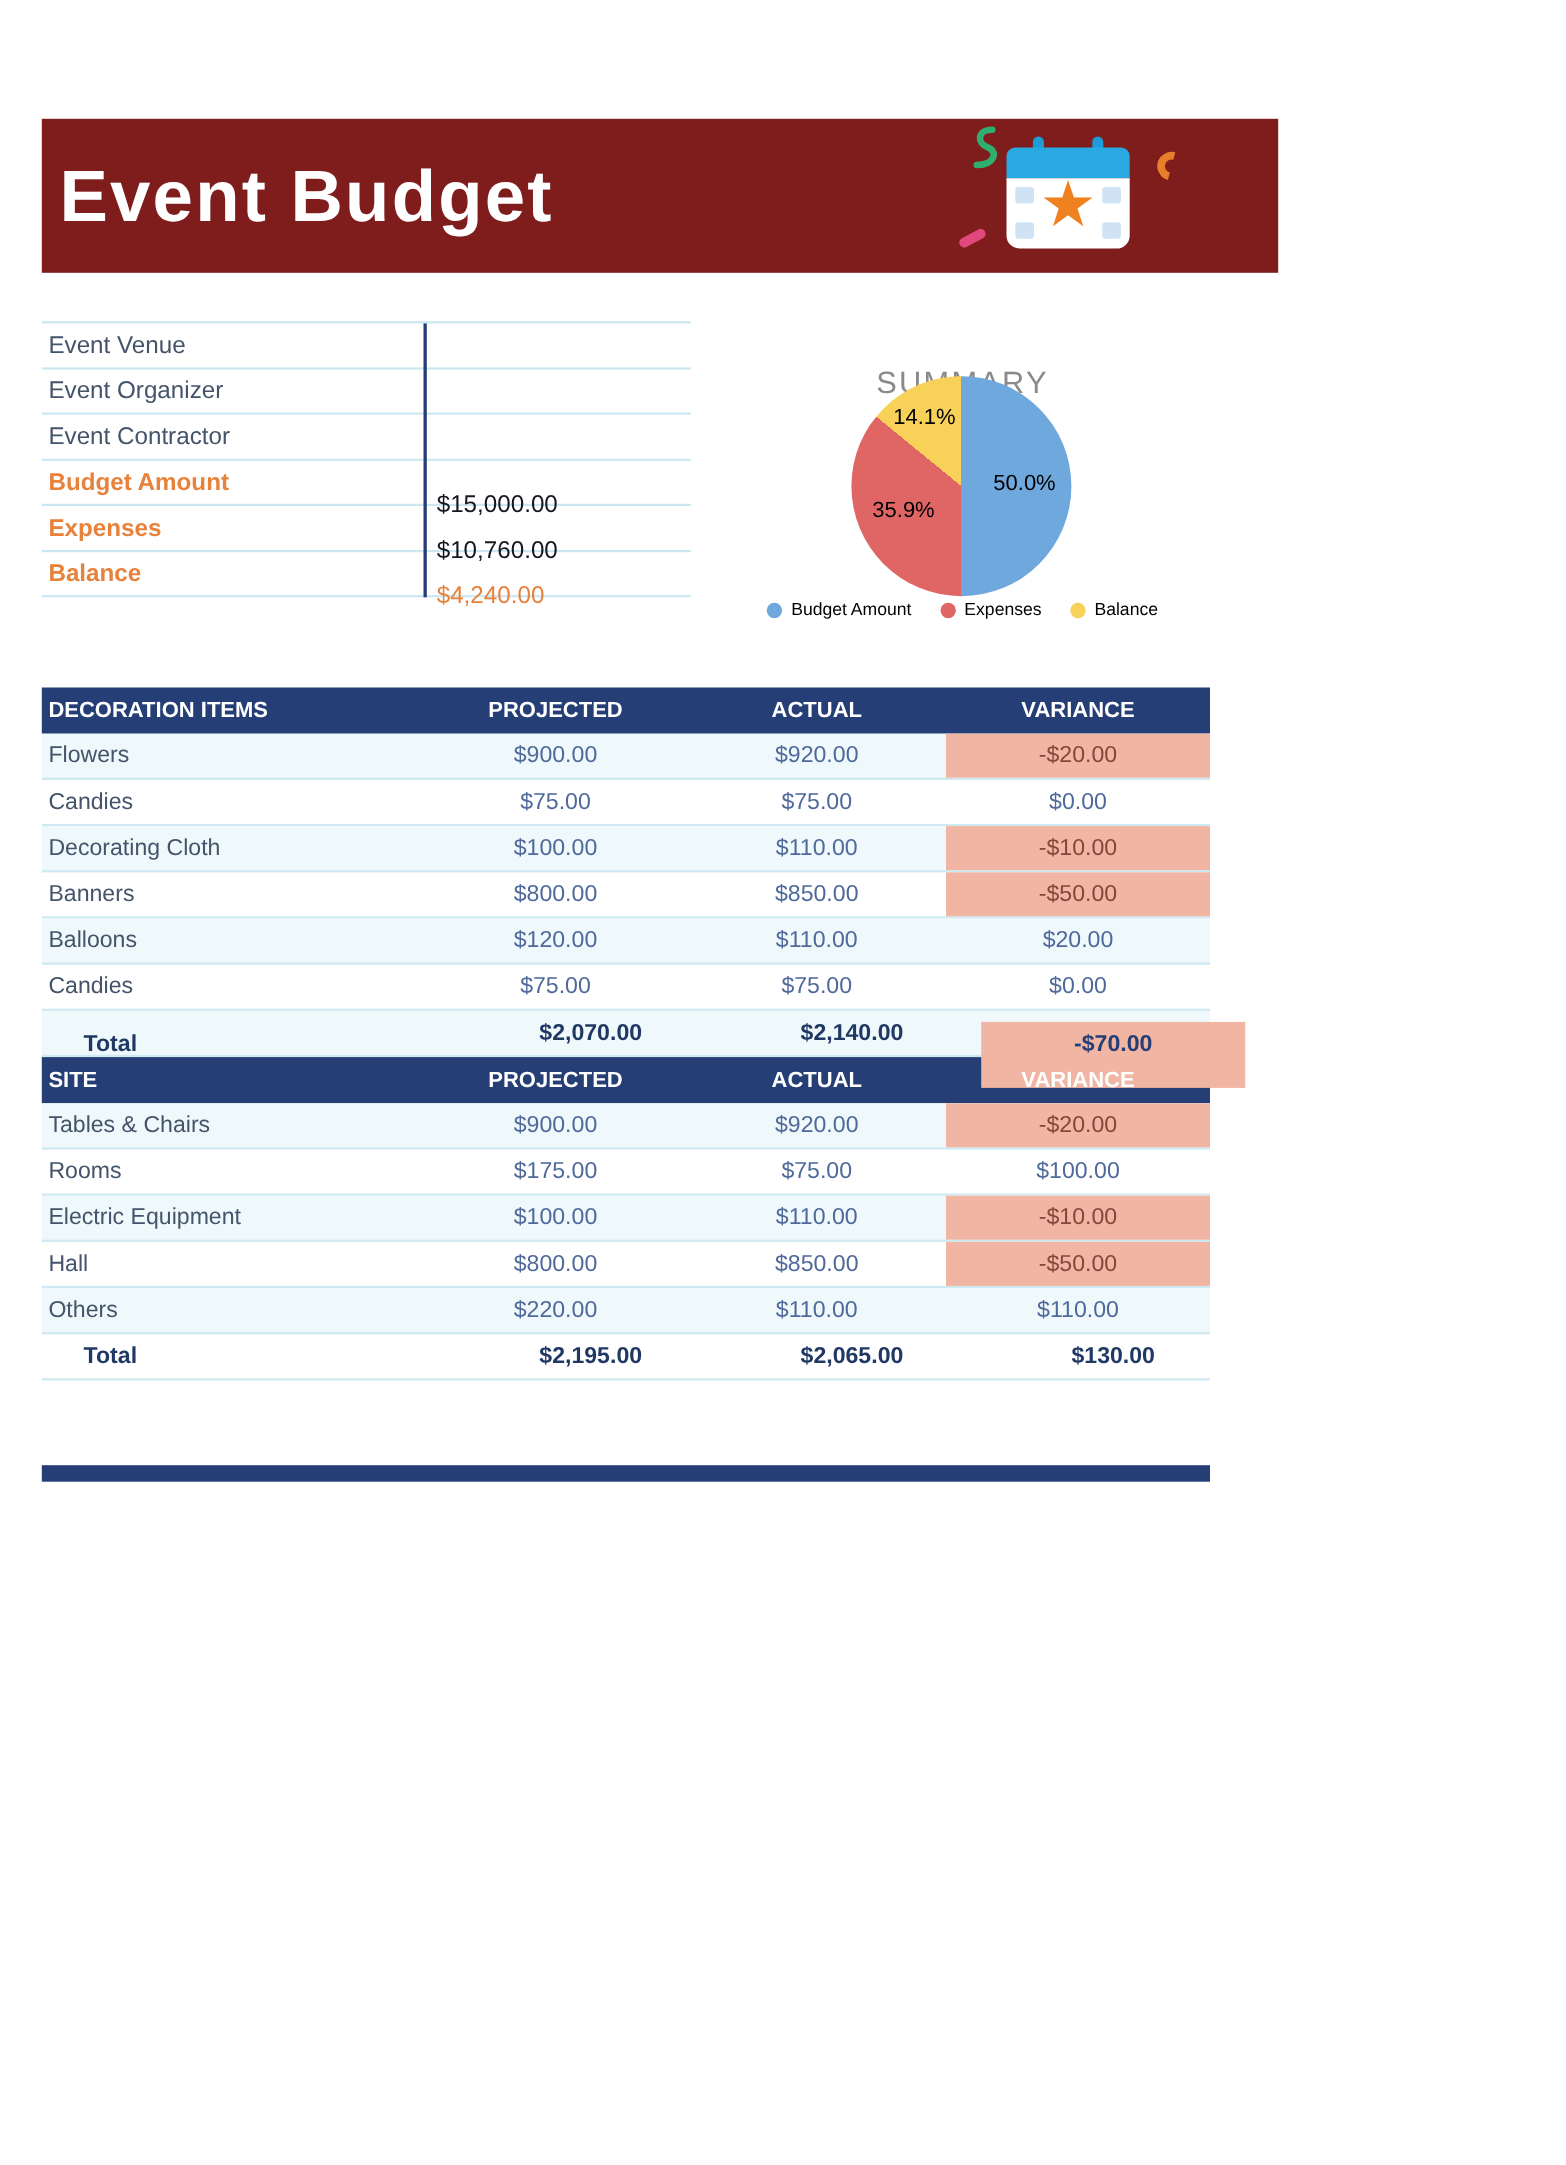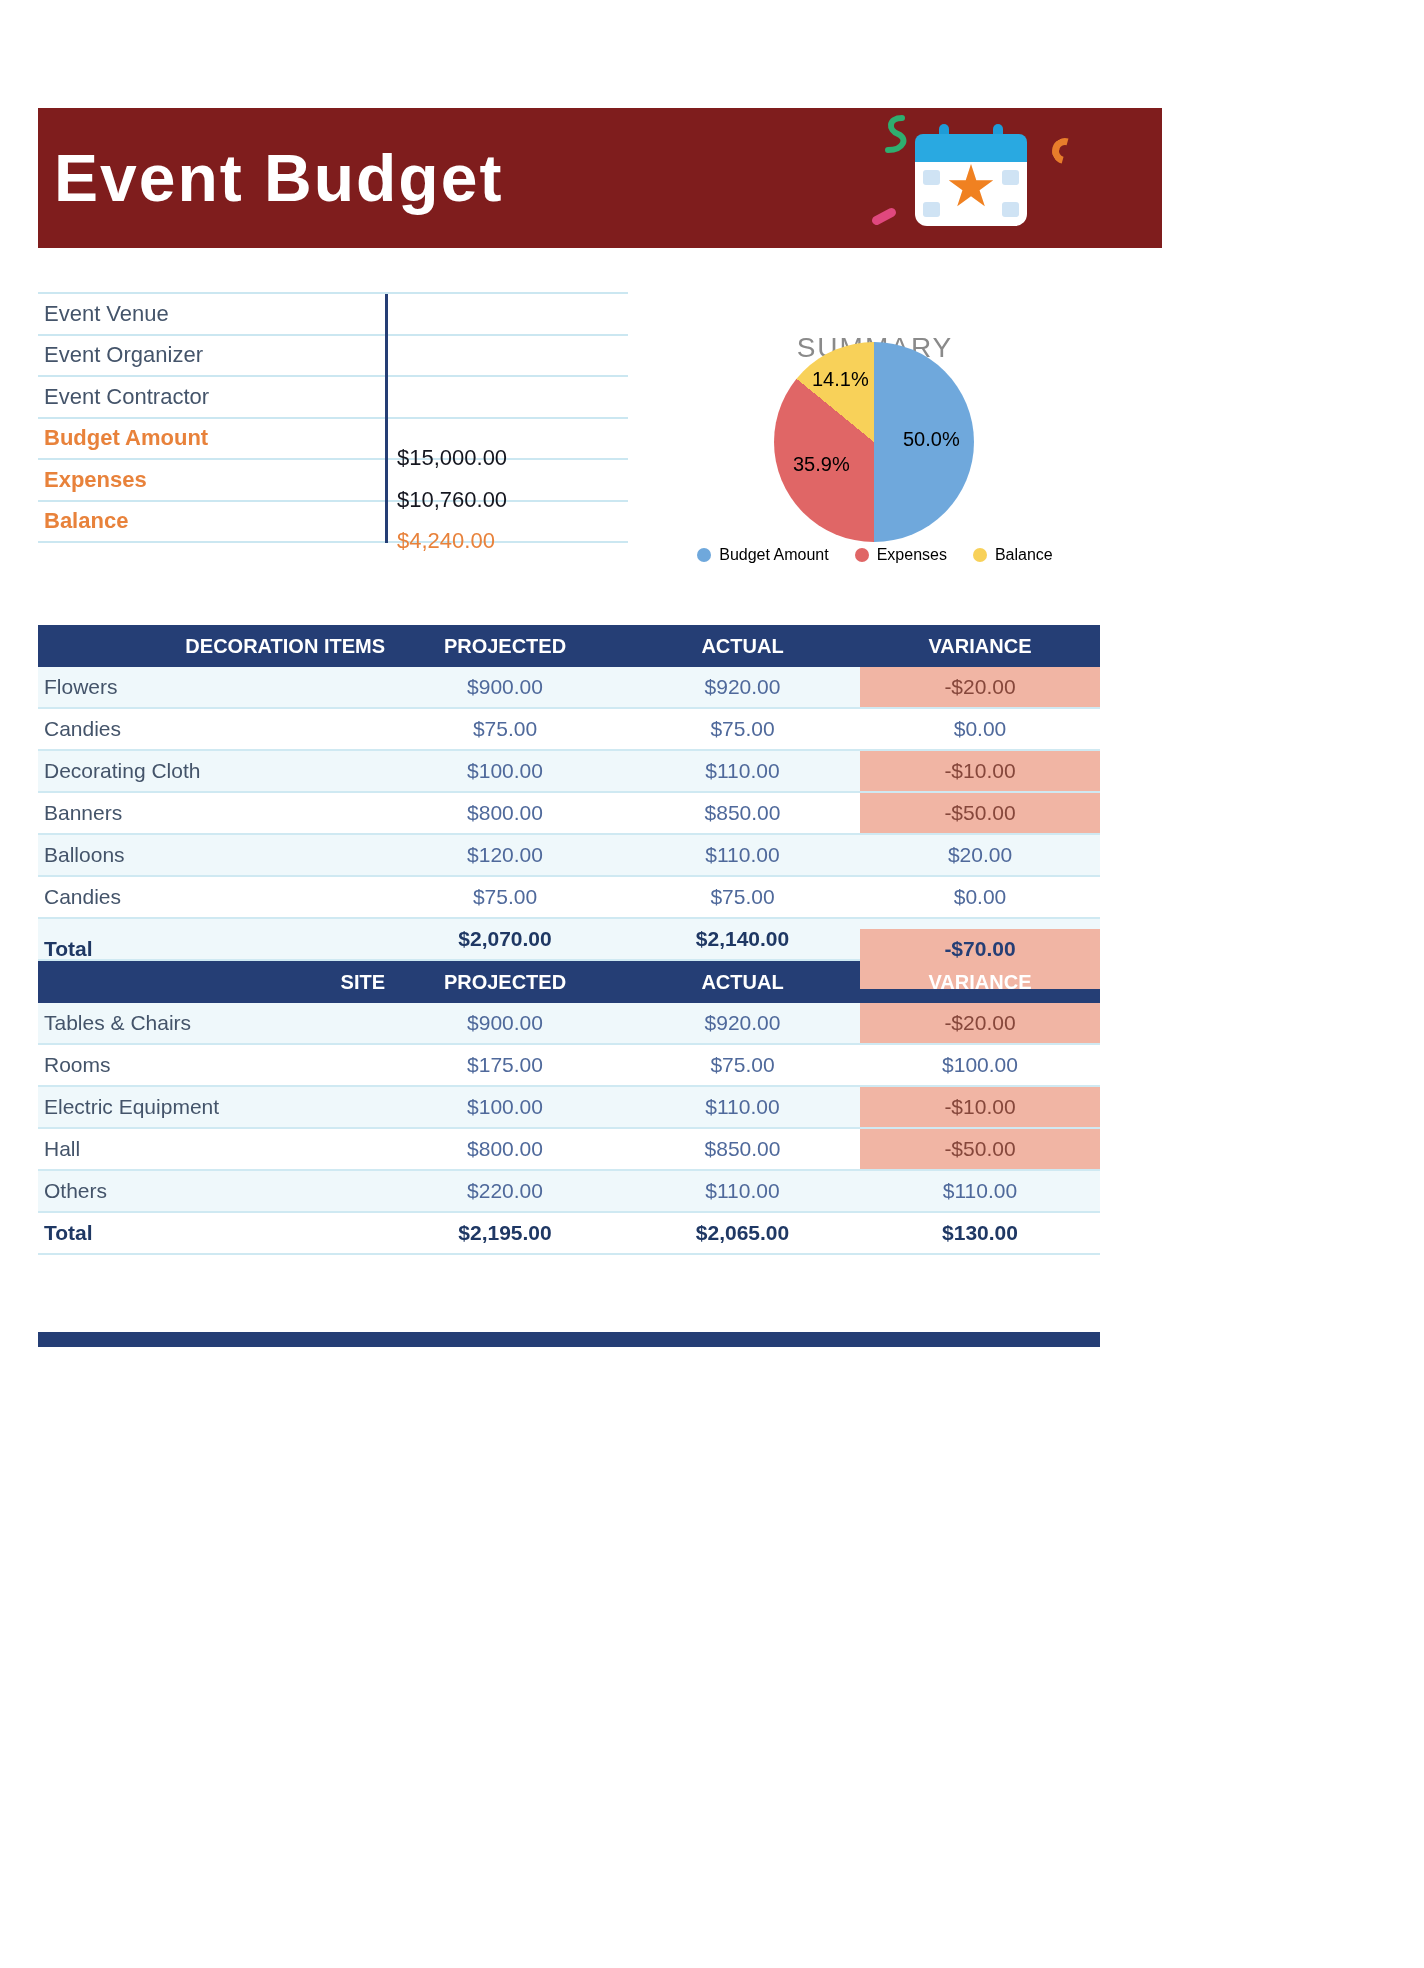--- a/index.html
+++ b/index.html
@@ -74,31 +74,31 @@
   .legend-label { font-size: 16px; color: #000; }
 
   
   .tables { position: absolute; left: 38px; top: 625px; width: 1062px; }
   .t-head {
     display: grid; grid-template-columns: 347px 240px 235px 240px;
     background: #253E75; color: #fff; font-weight: 700; font-size: 20px;
     height: 42px; align-items: center;
   }
   .t-head .hc { text-align: center; }
-  .t-head .hc.first { text-align: right; padding-left: 16px; }
+  .t-head .hc.first { text-align: left; padding-left: 6px; }
   .t-row {
     display: grid; grid-template-columns: 347px 240px 235px 240px;
     height: 42px; align-items: center; font-size: 21px;
     border-bottom: 2px solid #CFE9F2;
   }
   .rows > .t-row:nth-child(odd) { background: #EFF8FB; }
   .c-item { color: #44546A; padding-left: 6px; }
   .c-num { color: #4F699B; text-align: center; height: 100%; line-height: 40px; }
   .c-num.neg { background: #F1B5A4; color: #86473B; }
-  .t-row.total { font-weight: 700; }
+  .t-row.total { font-weight: 700; padding-left: 32px; }
   .t-row.total .c-item, .t-row.total .c-num { color: #1F3864; font-weight: 700; }
   .t-row.total .c-num.neg { background: #F1B5A4; color: #253E75; margin-top: 20px; }
 
   
   .bottom-bar {
     position: absolute; left: 38px; top: 1332px; width: 1062px; height: 15px;
     background: #253E75;
   }
 </style>
 </head>

